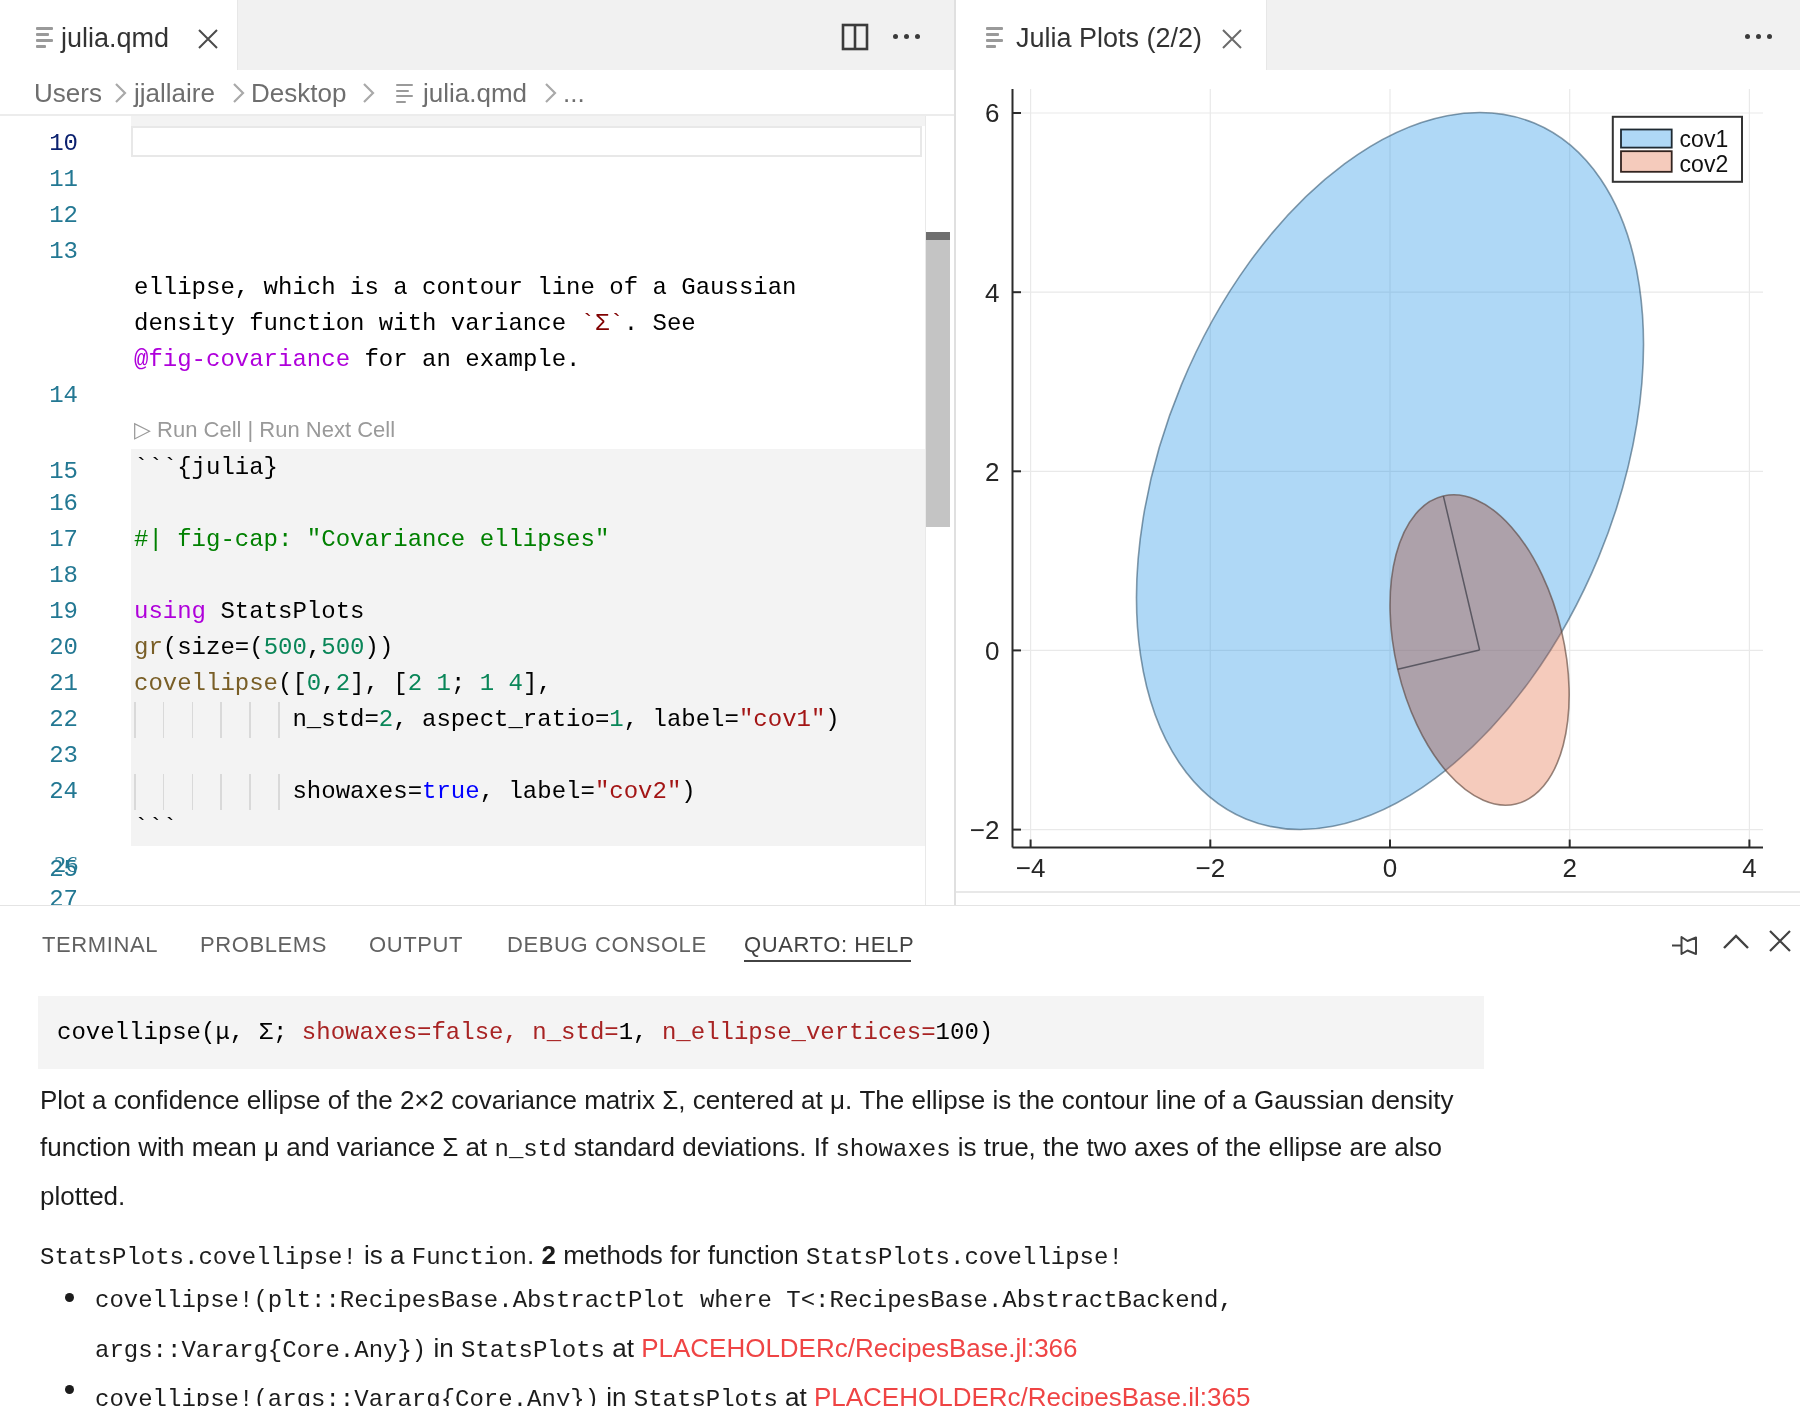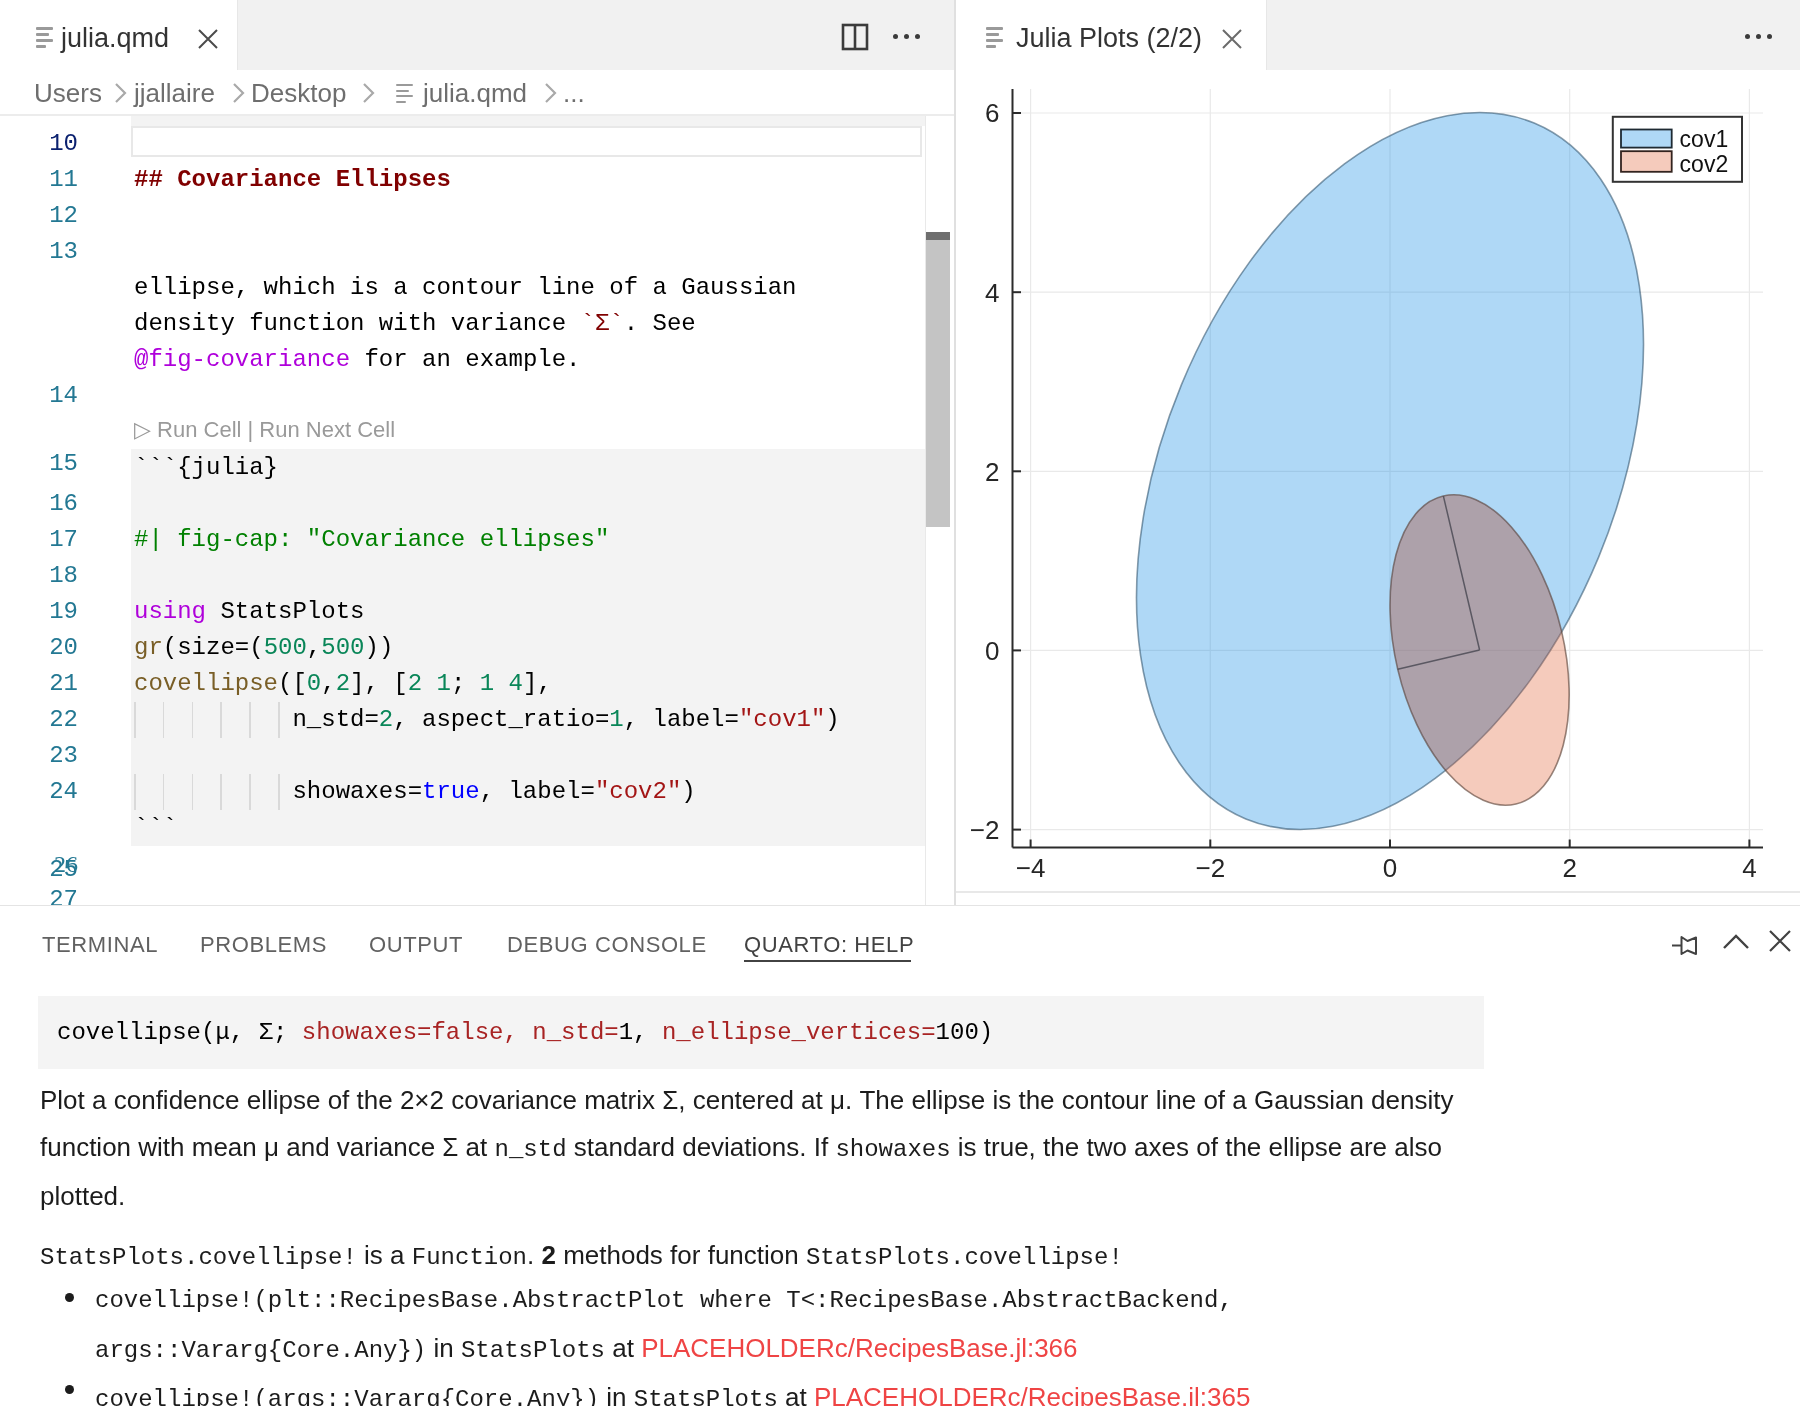--- a/index.html
+++ b/index.html
@@ -105,35 +105,34 @@
   <div class="abs" style="left:131px;top:0;width:794px;height:10px;background:#f3f3f3;"></div>
   <div class="abs" style="left:131px;top:333px;width:794px;height:397px;background:#f3f3f3;"></div>
 
   <div class="abs" style="left:131px;top:10px;width:791px;height:31px;border:2px solid #e8e8e8;background:#fff;box-sizing:border-box;"></div>
 
   <div class="num" style="top:10px;color:#0B216F;">10</div>
   <div class="num" style="top:46px;">11</div>
   <div class="num" style="top:82px;">12</div>
   <div class="num" style="top:118px;">13</div>
   <div class="num" style="top:262px;">14</div>
-  <div class="num" style="top:330px;text-align:right;">15</div>
+  <div class="num" style="top:338px;text-align:right;">15</div>
   <div class="num" style="top:370px;">16</div>
   <div class="num" style="top:406px;">17</div>
   <div class="num" style="top:442px;">18</div>
   <div class="num" style="top:478px;">19</div>
   <div class="num" style="top:514px;">20</div>
   <div class="num" style="top:550px;">21</div>
   <div class="num" style="top:586px;">22</div>
   <div class="num" style="top:622px;">23</div>
   <div class="num" style="top:658px;">24</div>
   <div class="num" style="top:694px;margin-top:42px;">25</div>
   <div class="num" style="top:730px;font-family:Liberation Serif, serif;">26</div>
   <div class="num" style="top:766px;">27</div>
 
-  <div class="row hd" style="top:46px;">## Covariance Ellipses</div>
   <div class="row" style="top:154px;">ellipse, which is a contour line of a Gaussian</div>
   <div class="row" style="top:190px;">density function with variance <span class="raw">`Σ`</span>. See</div>
   <div class="row" style="top:226px;"><span class="kw">@fig-covariance</span> for an example.</div>
 
   <div class="abs" style="left:134px;top:301px;font-size:22px;color:#9a9a9a;font-family:'Liberation Sans',sans-serif;">▷&nbsp;Run Cell | Run Next Cell</div>
   <div class="row" style="top:334px;">```{julia}</div>
   <div class="row cm" style="top:406px;">#| fig-cap: "Covariance ellipses"</div>
   <div class="row" style="top:478px;"><span class="kw">using</span> StatsPlots</div>
   <div class="row" style="top:514px;"><span class="fn">gr</span>(size=(<span class="gn">500</span>,<span class="gn">500</span>))</div>
   <div class="row" style="top:550px;"><span class="fn">covellipse</span>([<span class="gn">0</span>,<span class="gn">2</span>], [<span class="gn">2 1</span>; <span class="gn">1 4</span>],</div>

